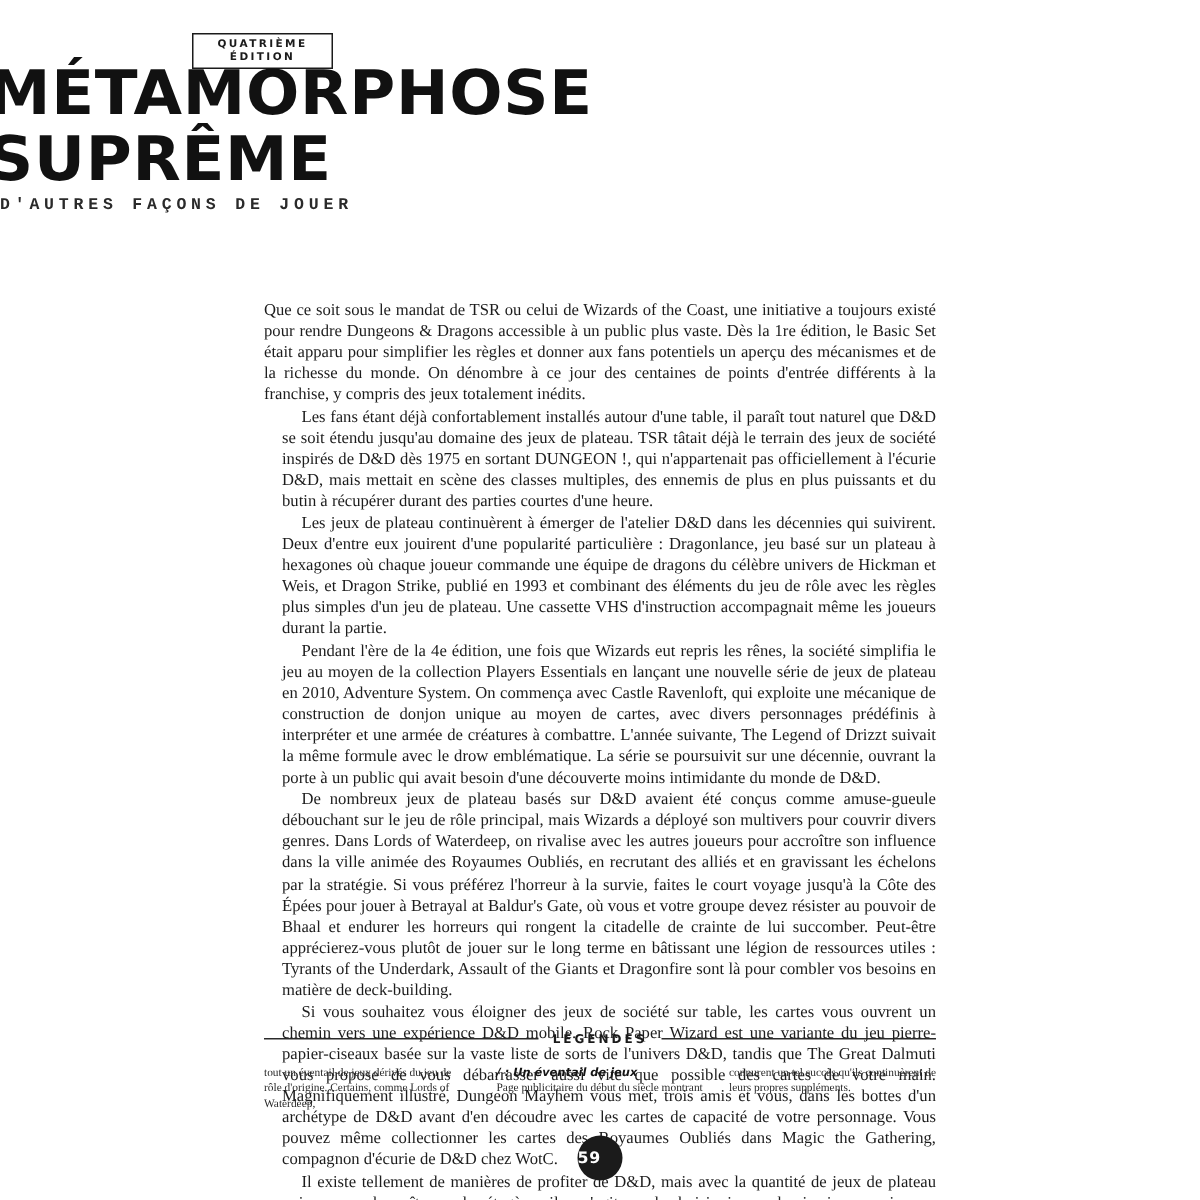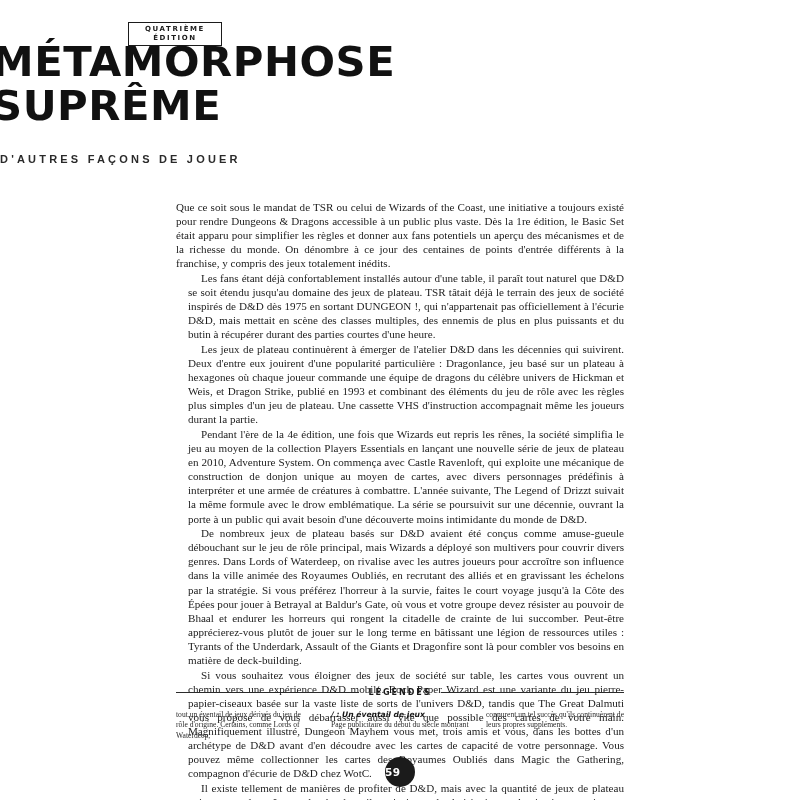--- a/index.html
+++ b/index.html
@@ -55,22 +55,22 @@
     font-family: "DejaVu Sans", sans-serif;
     font-weight: 700;
     font-size: 41px;
     letter-spacing: 0.5px;
     line-height: 1.08;
     color: #111111;
     text-transform: uppercase;
     transform: scaleX(1.02);
   }
   .subtitle {
-    margin-top: 24px;
-    font-family: Liberation Sans, sans-serif;
+    margin-top: 2px;
+    font-family: Liberation Mono, monospace;
     font-size: 11px;
     font-weight: 700;
     letter-spacing: 3.2px;
     color: #2a2a2a;
     text-transform: uppercase;
   }
 
   
   .body-col {
     position: absolute;

